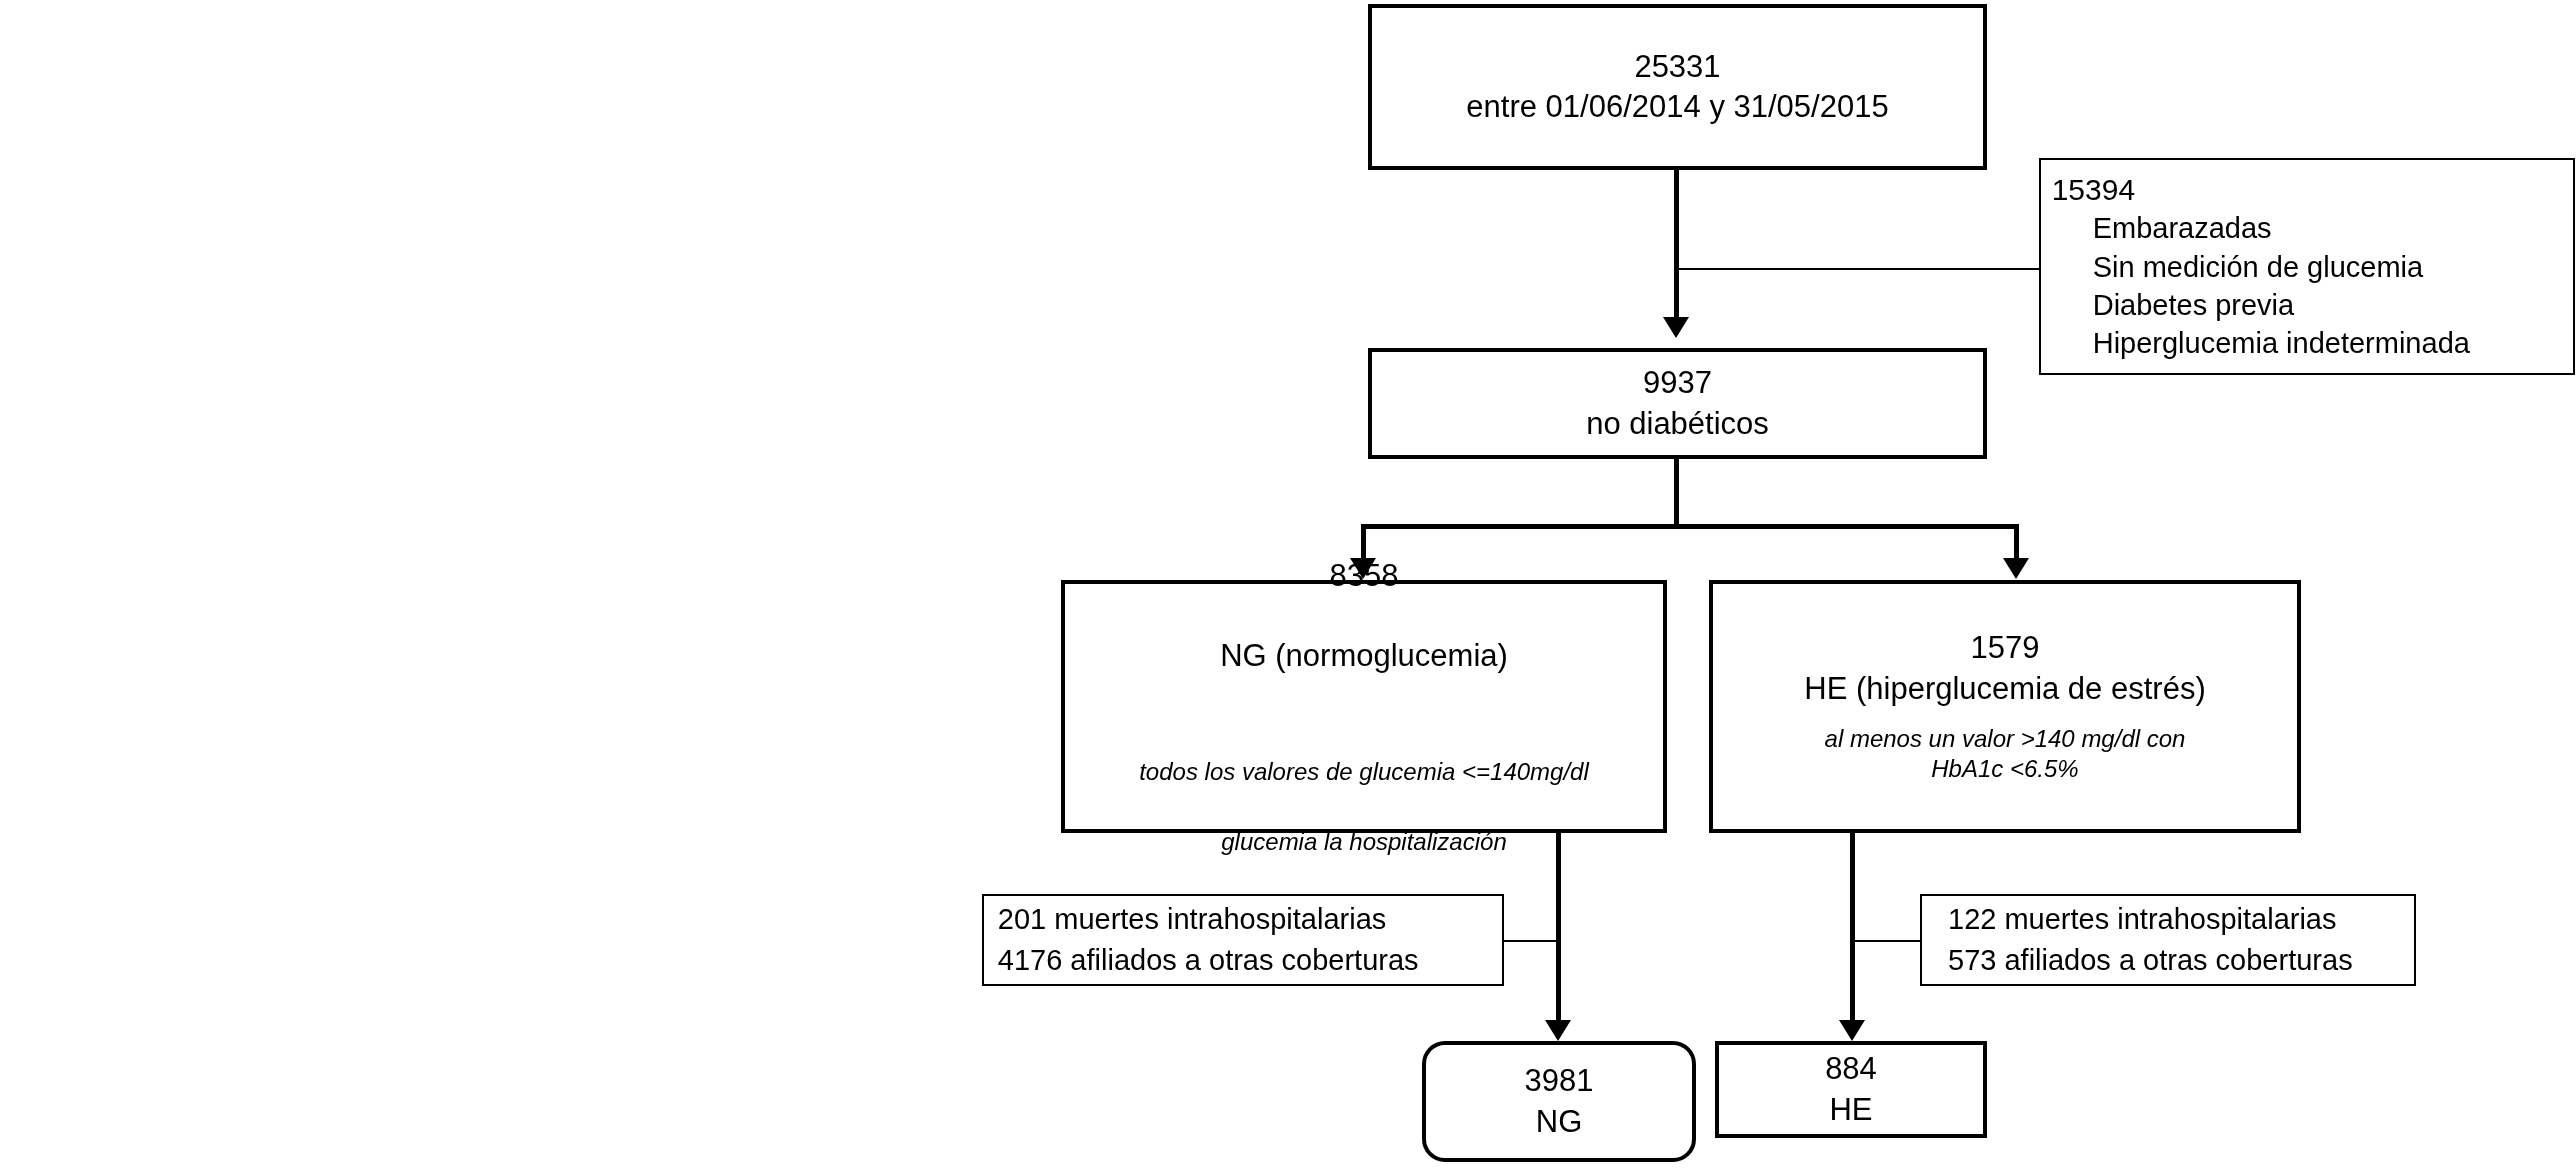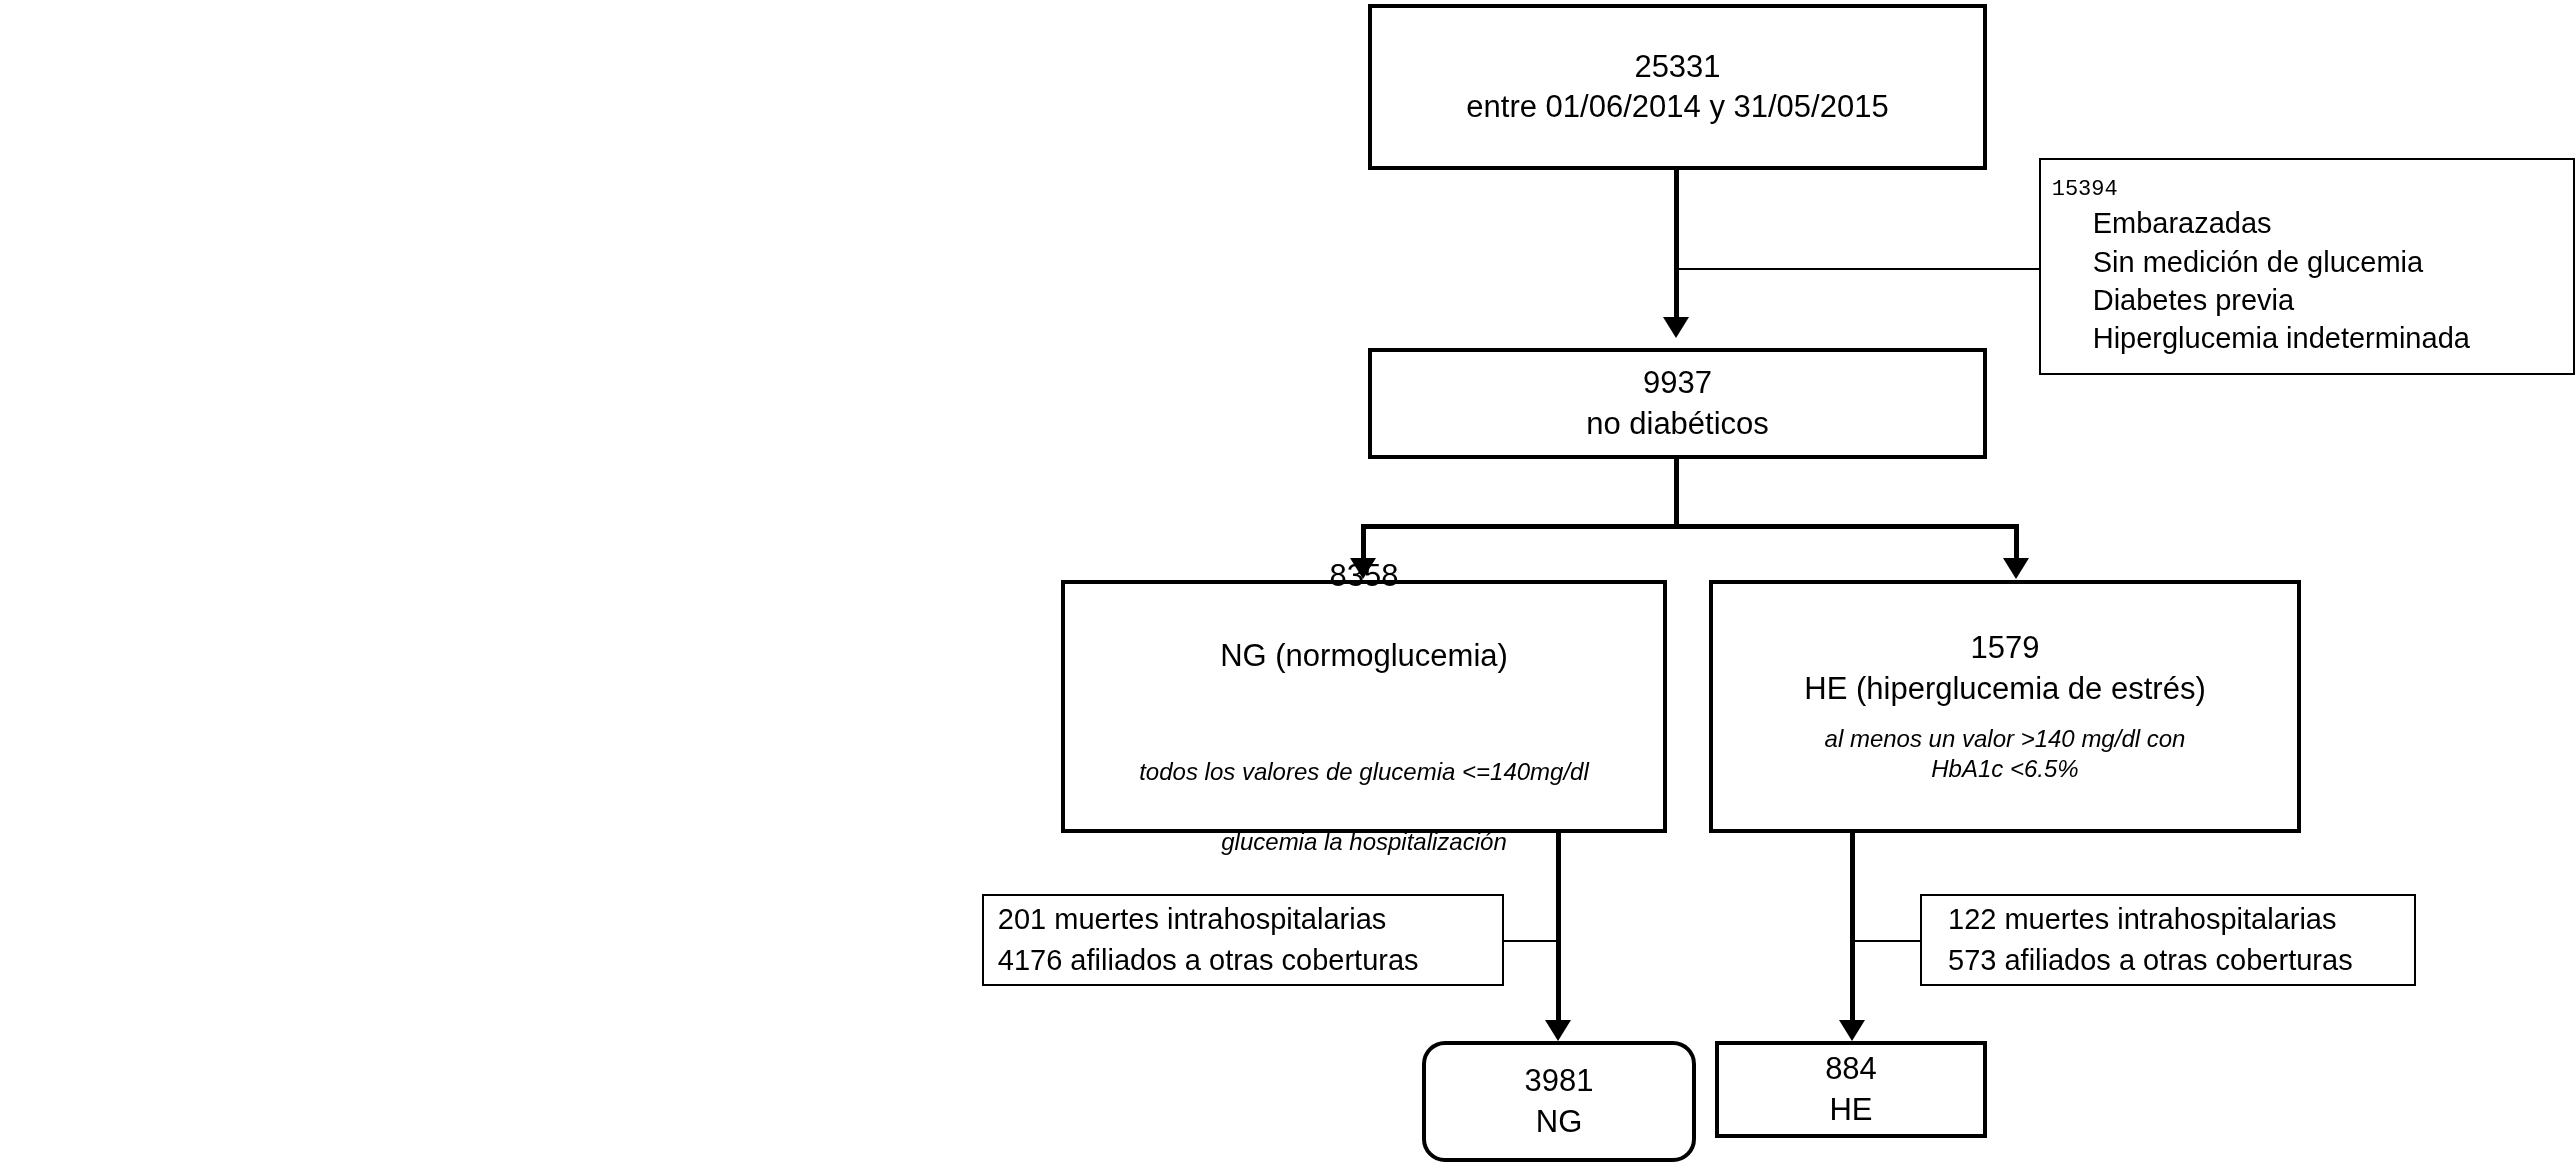--- a/index.html
+++ b/index.html
@@ -45,24 +45,23 @@
   }
   .line-sub {
     font-size: 24px;
     font-style: italic;
     line-height: 1.26;
     white-space: nowrap;
   }
   .spacer-gap { height: 15.3px; }
 
   .excl-num {
-    font-size: 22px;
+    font-size: 30px;
     line-height: 1.30;
     white-space: nowrap;
-    font-family: Liberation Mono, monospace;
   }
   .excl-item {
     font-size: 29px;
     line-height: 1.32;
     white-space: nowrap;
     padding-left: 41px;
   }
   .excl-line {
     font-size: 29px;
     line-height: 1.42;

